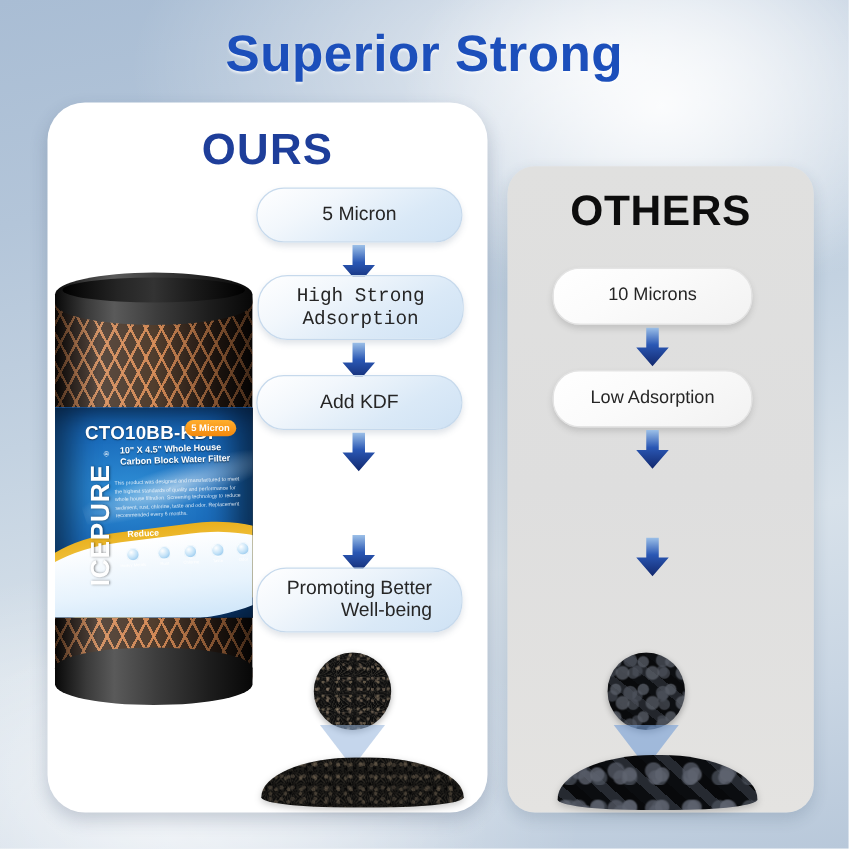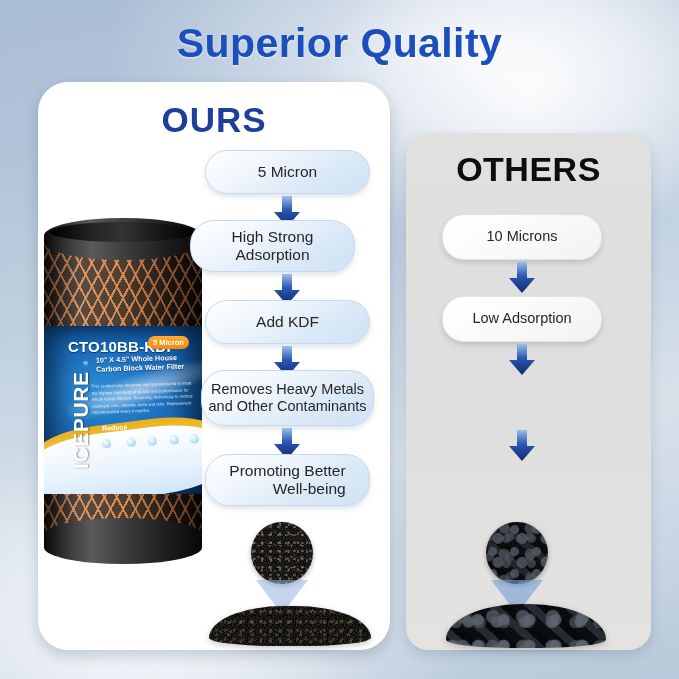--- a/index.html
+++ b/index.html
@@ -344,21 +344,21 @@
   }
 </style>
 </head>
 <body>
 
 <div id="stage">
 
   <div class="glowTR"></div>
   <div class="glowBL"></div>
 
-  <div id="title">Superior Quality</div>
+  <div id="title">Superior Strong</div>
 
   <div id="oursPanel"></div>
   <div id="othersPanel"></div>
 
   <div id="othersTitle">OTHERS</div>
   <div id="oursTitle">OURS</div>
 
   <div id="cartridge">
     <div class="cart-body"></div>
     <div class="cart-cap top"></div>
@@ -412,41 +412,37 @@
     <defs>
       <linearGradient id="ag1" x1="0" y1="0" x2="0" y2="1">
         <stop offset="0%" stop-color="#9cc0e8"></stop>
           <stop offset="45%" stop-color="#2a57b4"></stop>
           <stop offset="100%" stop-color="#12286d"></stop>
       </linearGradient>
     </defs>
     <path d="M11 0 H21 V16 H29 L16 31 L3 16 H11 Z" fill="url(#ag1)"></path>
   </svg>
 
-  <div class="fbox ours" style="left:190px; top:220px; width:165px; height:52px;">
+  <div class="fbox ours" style="left:206px; top:220px; width:165px; height:52px;font-family:Liberation Mono, monospace;">
     <span style="white-space:pre-line">High Strong
 Adsorption</span>
   </div>
 
   <svg class="arrow" style="left:271px; top:274px;" width="32" height="32" viewBox="0 0 32 32">
     <path d="M11 0 H21 V16 H29 L16 31 L3 16 H11 Z" fill="url(#ag1)"></path>
   </svg>
 
   <div class="fbox ours" style="left:205px; top:300px; width:165px; height:44px;">
     <span style="white-space:pre-line">Add KDF</span>
   </div>
 
   <svg class="arrow" style="left:271px; top:346px;" width="32" height="32" viewBox="0 0 32 32">
     <path d="M11 0 H21 V16 H29 L16 31 L3 16 H11 Z" fill="url(#ag1)"></path>
   </svg>
 
-  <div class="fbox ours" style="left:201px; top:370px; width:173px; height:56px; font-size:14.5px;">
-    <span style="white-space:pre-line">Removes Heavy Metals
-and Other Contaminants</span>
-  </div>
 
   <svg class="arrow" style="left:271px; top:428px;" width="32" height="32" viewBox="0 0 32 32">
     <path d="M11 0 H21 V16 H29 L16 31 L3 16 H11 Z" fill="url(#ag1)"></path>
   </svg>
 
   <div class="fbox ours" style="left:205px; top:454px; width:165px; height:52px;text-align:right;">
     <span style="white-space:pre-line">Promoting Better
 Well-being</span>
   </div>
 

